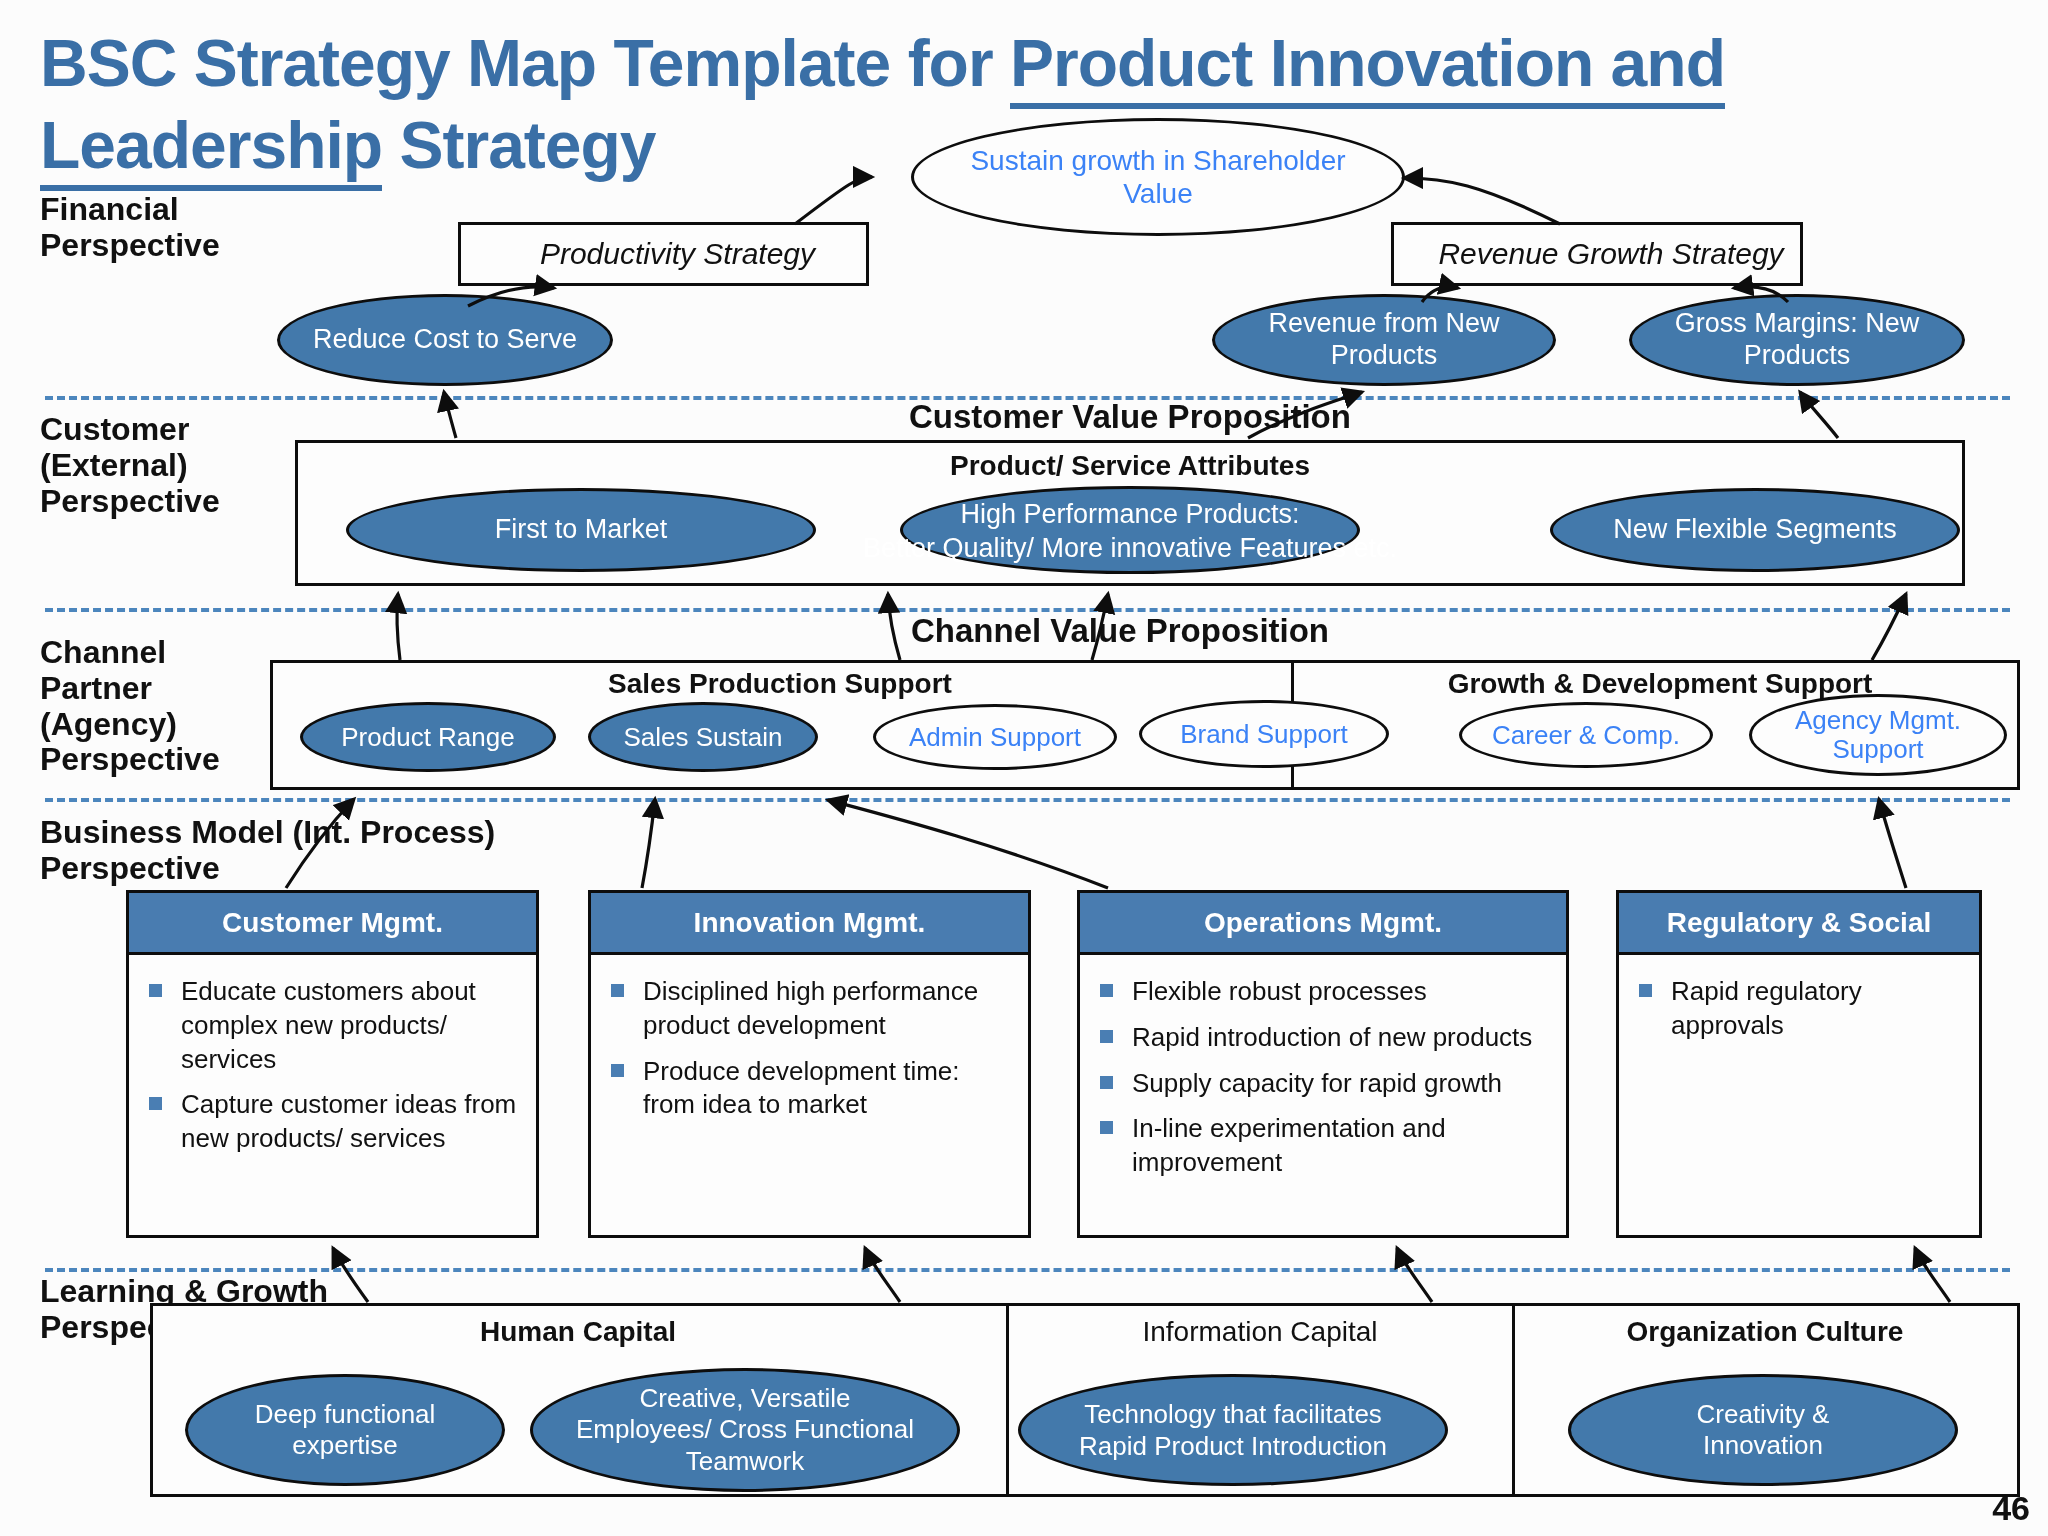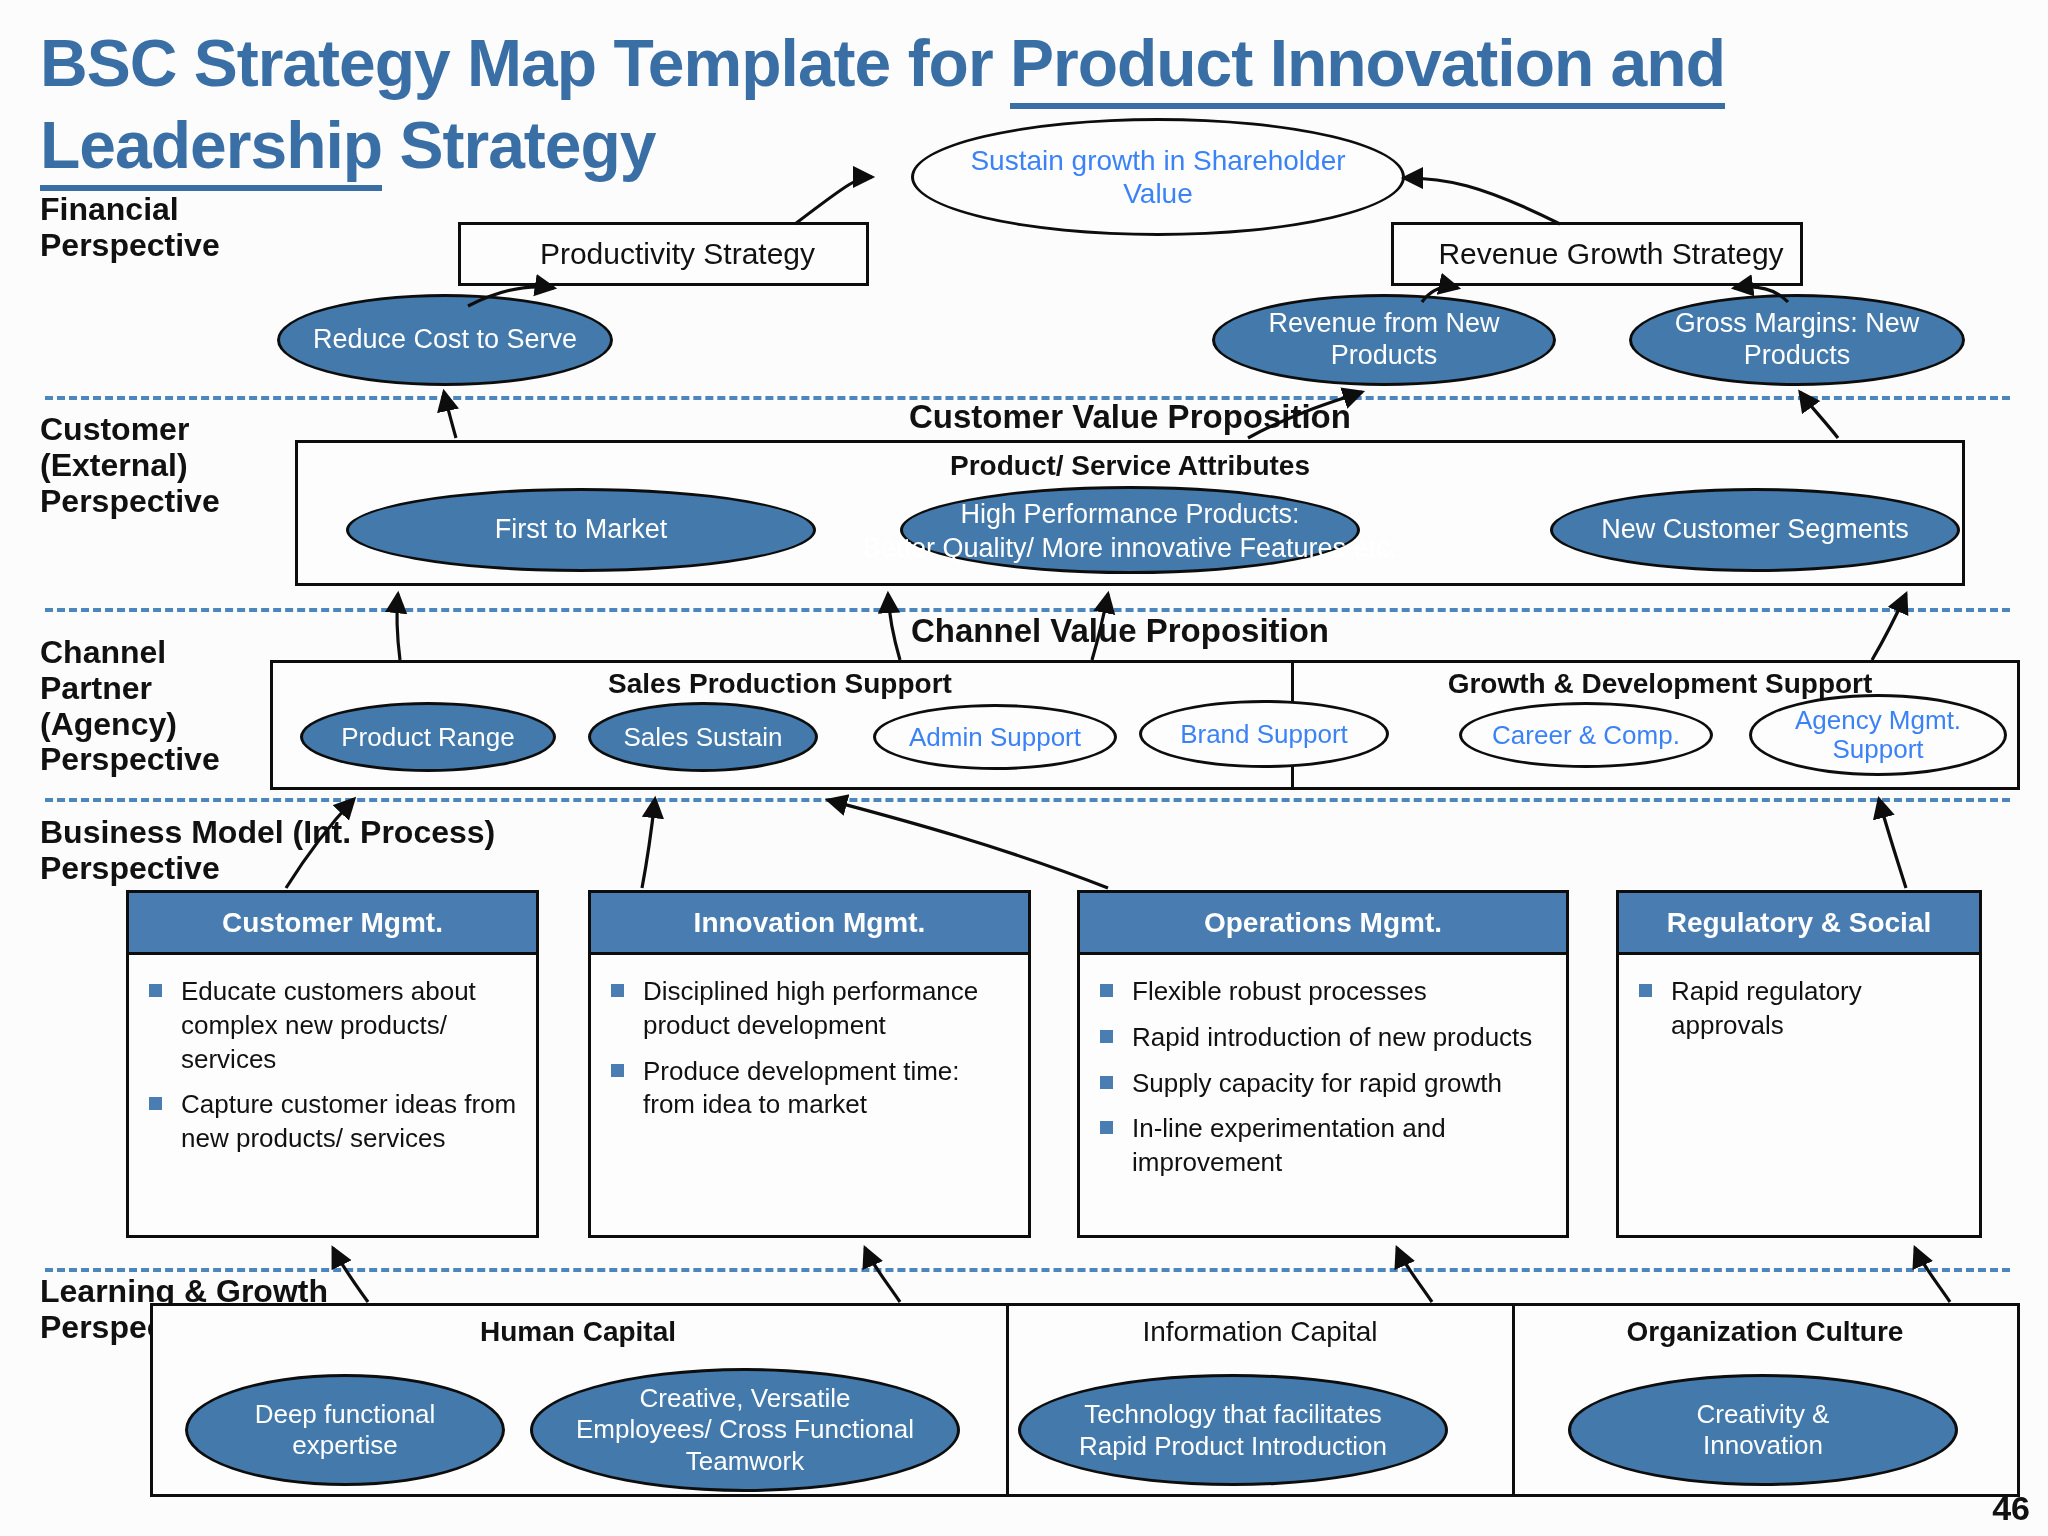--- a/index.html
+++ b/index.html
@@ -34,21 +34,21 @@
     position:absolute; border:3px solid #0d0d0d; background:#fdfdfd;
     display:flex; align-items:center; justify-content:center; text-align:center;
   }
   .el {
     position:absolute; border:3px solid #0d0d0d; border-radius:50%;
     display:flex; flex-direction:column; align-items:center; justify-content:center;
     text-align:center; line-height:1.18;
   }
   .el.blue { background:#4379ab; color:#fff; }
   .el.white { background:#fdfdfd; color:#3b82f6;margin-left:21px; }
-  .strategy-box { font-size:30px; color:#111; background:#fdfdfd;padding-left:28px; }
+  .strategy-box { font-size:30px; font-style:italic; color:#111; background:#fdfdfd;padding-left:28px; }
   .big-head { position:absolute; font-size:33px; font-weight:bold; color:#111; text-align:center; }
   .sub-head { position:absolute; font-size:28px; font-weight:bold; color:#111; text-align:center; }
   .sub-head.normal { font-weight:normal; }
   .vdiv { position:absolute; width:3px; background:#0d0d0d; }
   
   .bm-box { position:absolute; border:3px solid #0d0d0d; background:#fdfdfd; }
   .bm-head {
     height:62px; background:#497cb0; border-bottom:3px solid #0d0d0d;
     color:#fff; font-size:28px; font-weight:bold;
     display:flex; align-items:center; justify-content:center; text-align:right;
@@ -125,21 +125,21 @@
     <span>First to Market</span>
   </div>
 
   <div class="el blue" style="left:900px; top:486px; width:460px; height:88px;"></div>
   <div class="float-lines fs27" style="left:800px; top:498px; width:660px;">
     <div>High Performance Products:</div>
     <div>Better Quality/ More innovative Features etc.</div>
   </div>
 
   <div class="el blue fs27" style="left:1550px; top:488px; width:410px; height:84px;">
-    <span>New Customer Segments</span>
+    <span>New Flexible Segments</span>
   </div>
 
   <div class="big-head" style="left:770px; top:612px; width:700px;">Channel Value Proposition</div>
 
   <div class="rect" style="left:270px; top:660px; width:1750px; height:130px;"></div>
   <div class="vdiv" style="left:1291px; top:660px; height:130px;"></div>
 
   <div class="sub-head" style="left:480px; top:668px; width:600px;">Sales Production Support</div>
   <div class="sub-head" style="left:1360px; top:668px; width:600px;">Growth &amp; Development Support</div>
 

